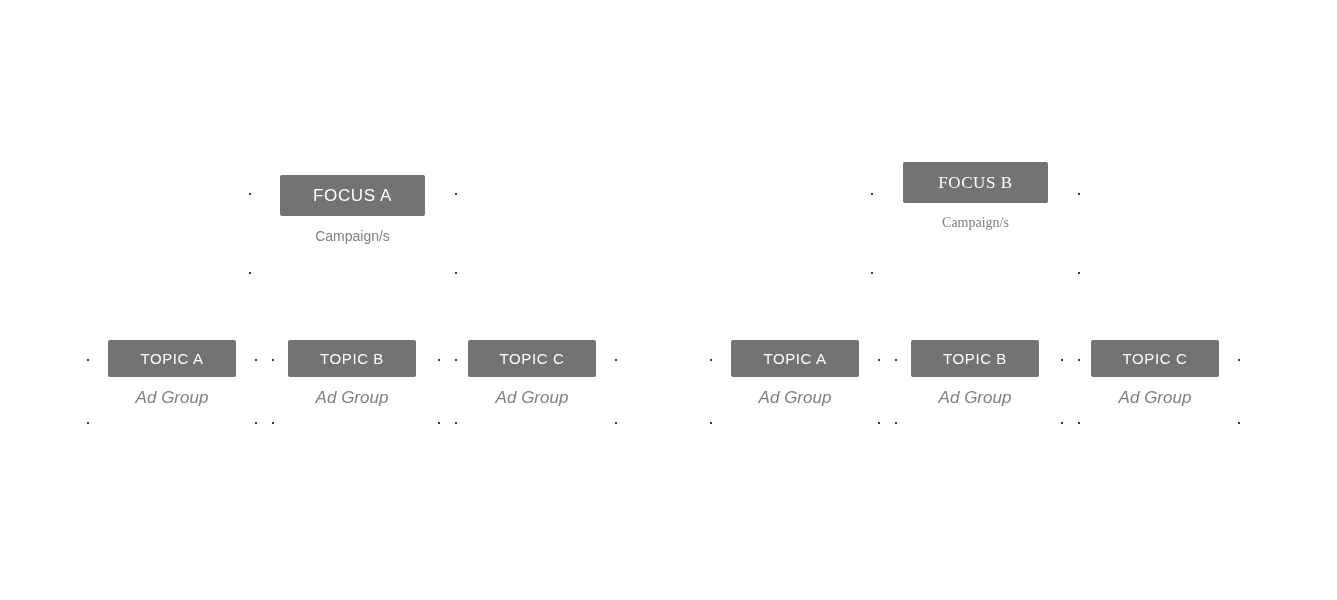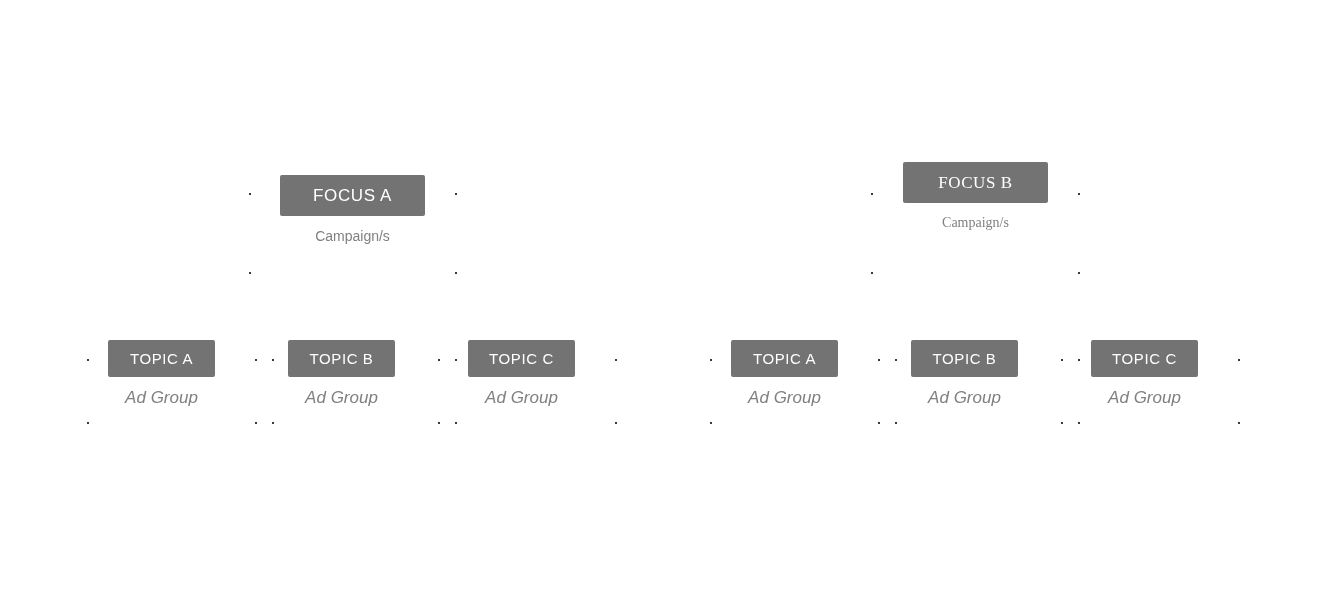--- a/index.html
+++ b/index.html
@@ -38,21 +38,21 @@
     white-space: nowrap;
     box-sizing: border-box;
   }
   .node-focus .chip {
     width: 145px;
     height: 41px;
     font-size: 17px;
     border-radius: 2px;
   }
   .node-topic .chip {
-    width: 107px;
+    width: 128px;
     height: 37px;
     font-size: 15px;
     border-radius: 2px;
   }
   .sublabel {
     color: #808080;
     white-space: nowrap;
     text-align: center;
   }
   .node-focus .sublabel {

